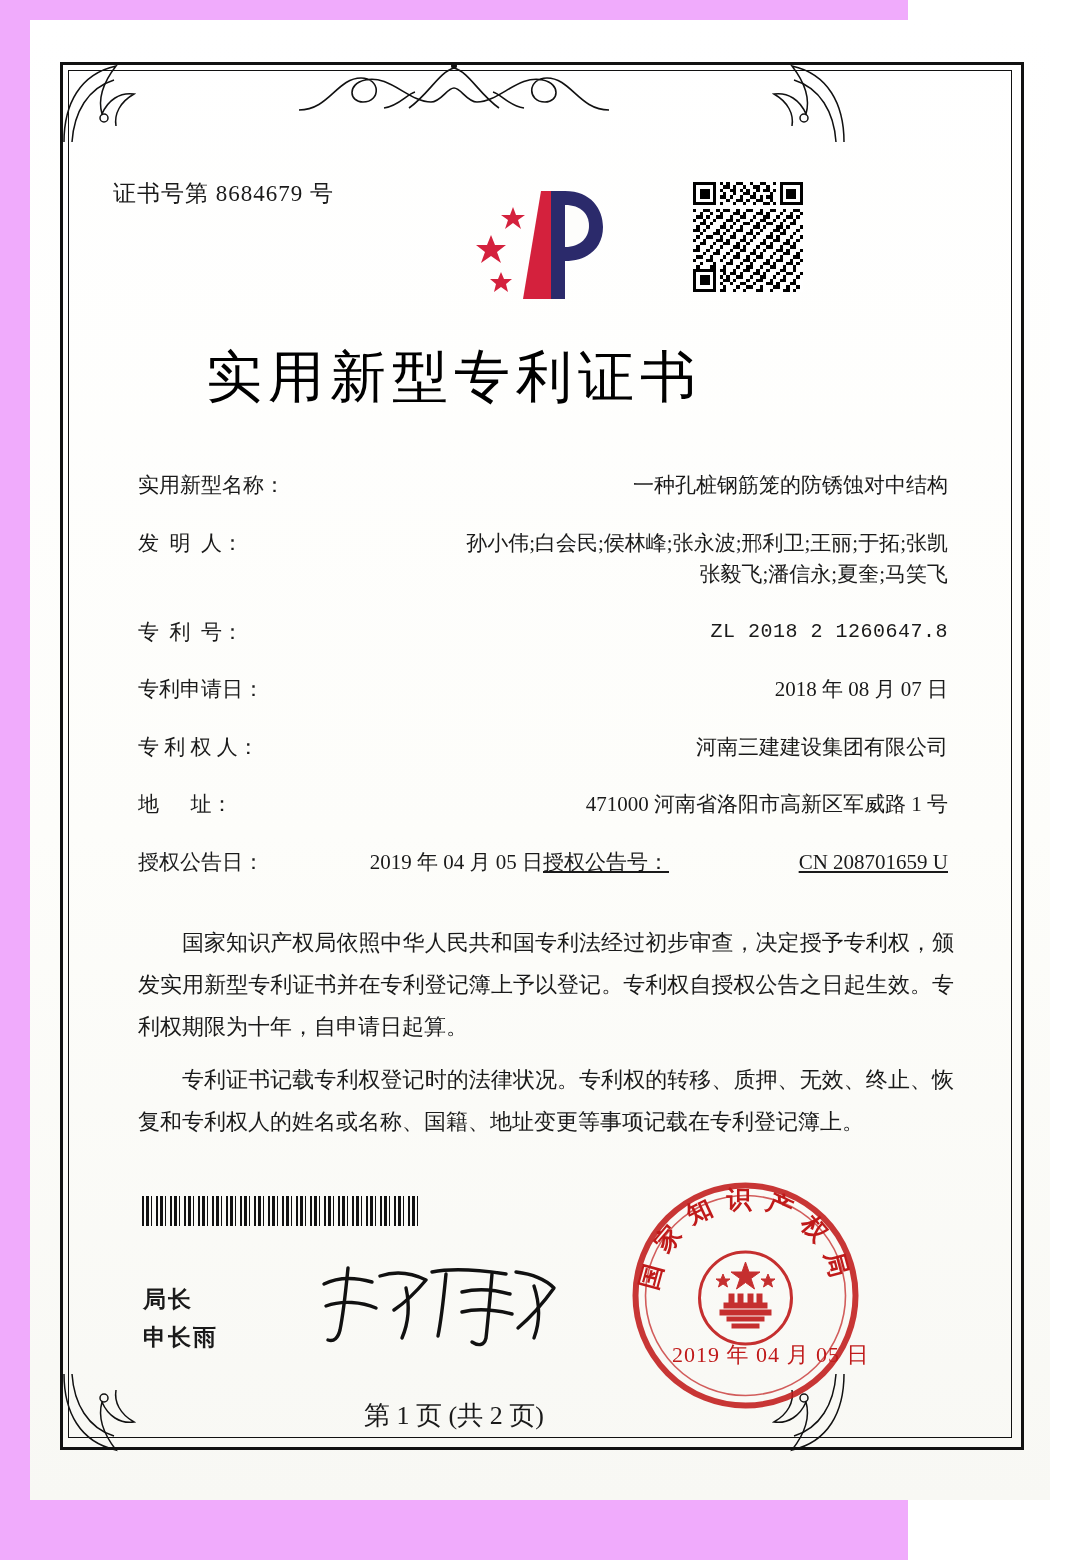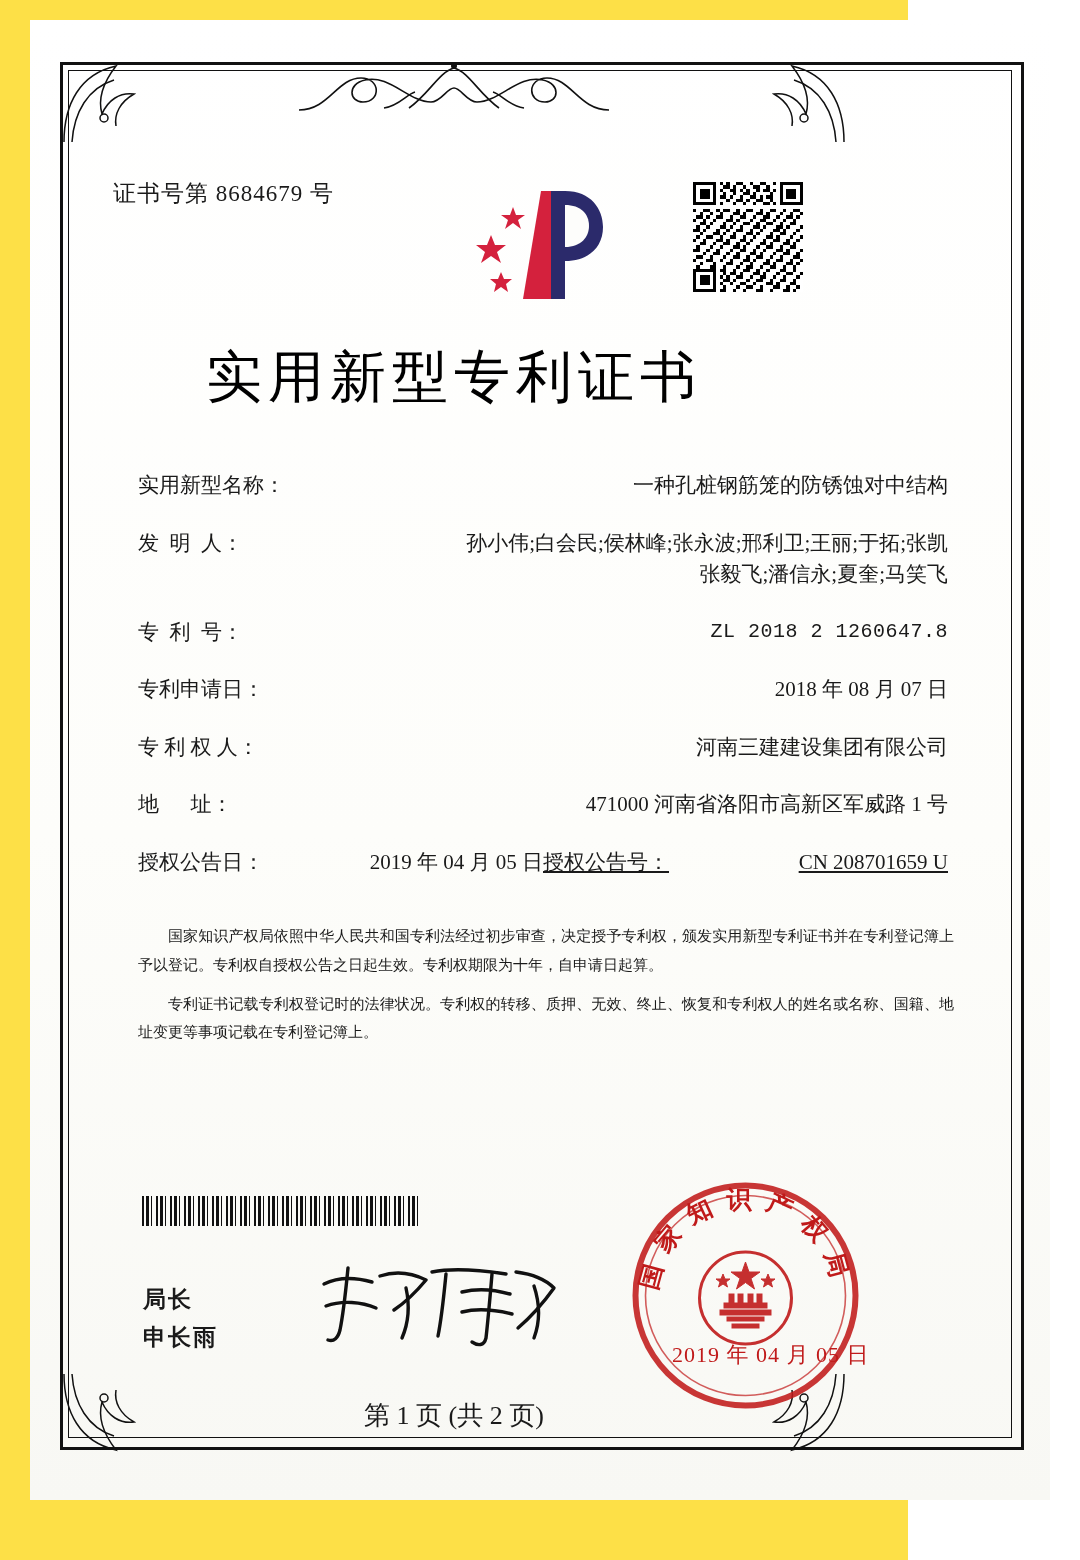--- a/index.html
+++ b/index.html
@@ -14,21 +14,21 @@
     font-family: "Liberation Serif", "DejaVu Serif", serif;
     color: #1a1a1a;
     overflow: hidden;
   }
 
   
   .sheet {
     position: absolute;
     left: 0; top: 0;
     width: 908px; height: 1560px;
-    background: #fde047;
+    background: #f0abfc;
   }
 
   
   .paper-tint {
     position: absolute;
     left: 30px; top: 20px;
     width: 1020px; height: 1480px;
     background: linear-gradient(180deg, #ffffff 0%, #fdfdfa 55%, #f8f8f4 100%);
   }
 
@@ -137,21 +137,21 @@
 
   .row-two-col { display: flex; margin-bottom: 26px; }
   .row-two-col .col-a { flex: 0 0 405px; display:flex; }
   .row-two-col .col-b { flex: 1 1 auto; display:flex;text-decoration:underline; }
 
   
   .paragraphs {
     position: absolute;
     left: 138px; top: 922px;
     width: 816px;
-    font-size: 15px;
+    font-size: 22px;
     line-height: 1.92;
     text-align: justify;
   }
   .paragraphs p {
     margin: 0 0 10px 0;
     text-indent: 2em;
   }
 
   
   .barcode {

